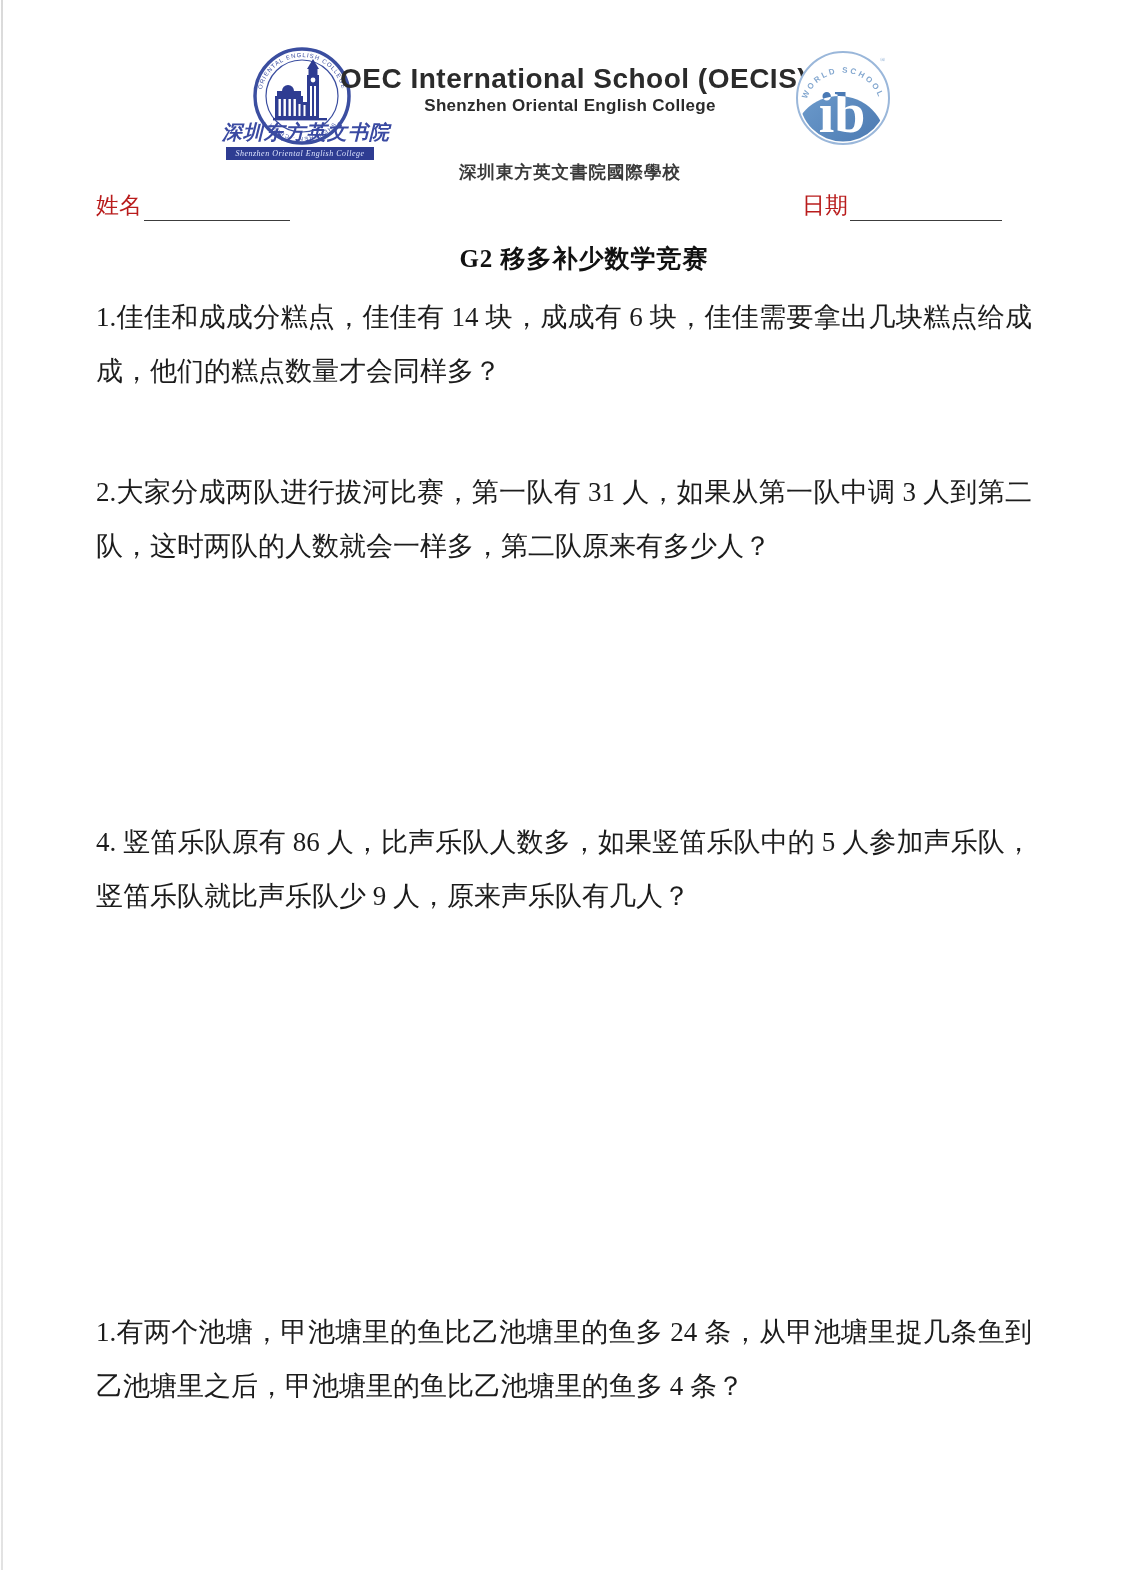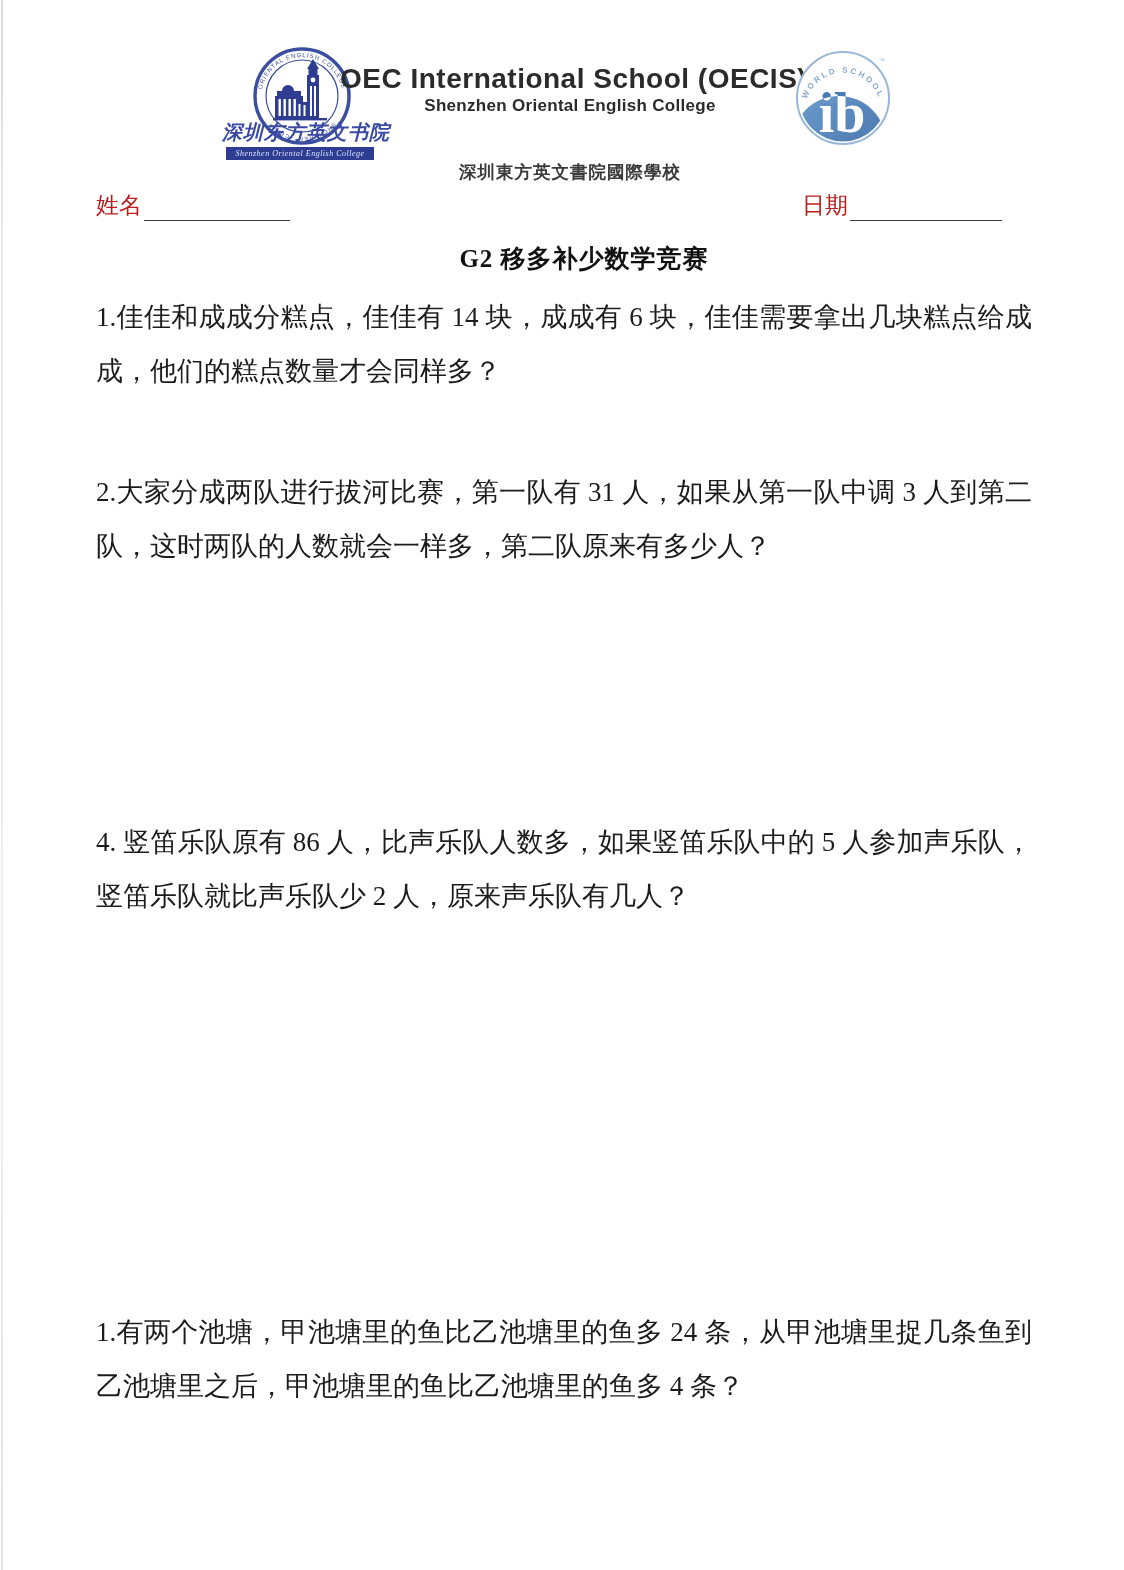--- a/index.html
+++ b/index.html
@@ -224,16 +224,16 @@
   </div>
   <div class="field-row field-date">
     <span>日期</span>
       <span class="fill-line date"></span>
   </div>
 
   <div class="doc-title">G2 移多补少数学竞赛</div>
 
   <p class="question q1">1.佳佳和成成分糕点，佳佳有 14 块，成成有 6 块，佳佳需要拿出几块糕点给成成，他们的糕点数量才会同样多？</p>
   <p class="question q2">2.大家分成两队进行拔河比赛，第一队有 31 人，如果从第一队中调 3 人到第二队，这时两队的人数就会一样多，第二队原来有多少人？</p>
-  <p class="question q4">4. 竖笛乐队原有 86 人，比声乐队人数多，如果竖笛乐队中的 5 人参加声乐队，竖笛乐队就比声乐队少 2 人，原来声乐队有几人？</p>
+  <p class="question q4">4. 竖笛乐队原有 86 人，比声乐队人数多，如果竖笛乐队中的 5 人参加声乐队，竖笛乐队就比声乐队少 9 人，原来声乐队有几人？</p>
   <p class="question q7">1.有两个池塘，甲池塘里的鱼比乙池塘里的鱼多 24 条，从甲池塘里捉几条鱼到乙池塘里之后，甲池塘里的鱼比乙池塘里的鱼多 4 条？</p>
 
 </div>
 
 </body></html>

